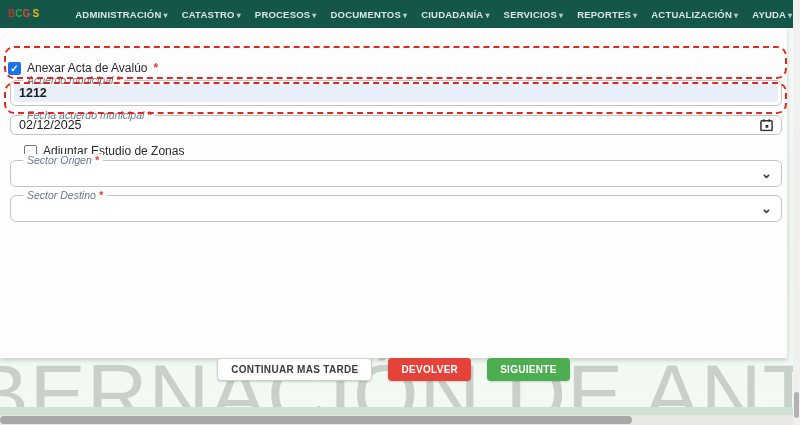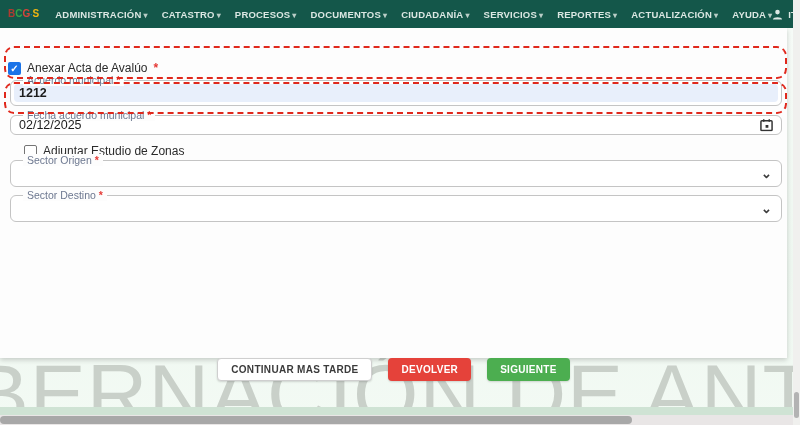--- a/index.html
+++ b/index.html
@@ -16,42 +16,42 @@
     font-size:84px; letter-spacing:1px; color:#c9d0c9; font-weight:400; z-index:1;
     font-family:"Liberation Sans", sans-serif; }
 
   
   .navbar { position:absolute; left:0; top:0; width:793px; height:28px; background:#14574a;
     display:flex; align-items:center; z-index:5; }
   .logo { display:flex; flex-direction:row; justify-content:center; line-height:9px;
     font-size:10px; font-weight:bold; margin-left:8px; letter-spacing:0; }
   .logo .l1 .b { color:#b03a30; } .logo .l1 .c { color:#36a345; }
   .logo .l2 .g { color:#d8453a; } .logo .l2 .dot { color:#2d6fd2; font-size:7px; } .logo .l2 .s { color:#f0b512; }
-  .nav-items { display:flex; align-items:center; gap:14px; margin-left:16px; }
+  .nav-items { display:flex; align-items:center; gap:14px; margin-left:36px; }
   .nav-item { color:#dbe7e3; font-size:9.5px; font-weight:bold; letter-spacing:.2px; cursor:pointer; white-space:nowrap; }
   .nav-item .caret { font-size:8px; color:#b9cdc7; margin-left:2px; }
   .nav-user { margin-left:auto; margin-right:14px; display:flex; align-items:center; gap:5px;
     color:#dbe7e3; font-size:9.5px; font-weight:bold; cursor:pointer; }
   .nav-user svg { display:block; }
 
   
   .card { position:absolute; left:0; top:28px; width:787px; height:330px; background:#fdfdfd;
     box-shadow:0 2px 5px rgba(0,0,0,.18); z-index:2; }
 
   .chk-row { position:absolute; display:flex; align-items:center; gap:6px; font-size:12px; color:#2b2b2b; }
   .chk { width:13px; height:13px; border-radius:2px; display:flex; align-items:center; justify-content:center; cursor:pointer; }
   .chk.checked { background:#1a73e8; color:#fff; font-size:10px; font-weight:bold; }
   .chk.unchecked { background:#fff; border:1.5px solid #757575; }
   .req { color:#e53935; font-weight:bold; }
 
   .dashed-annot { position:absolute; border:2px dashed #e0281c; border-radius:10px; z-index:4; pointer-events:none; }
 
   .field { position:absolute; border:1px solid #c4c4c4; border-radius:6px; background:#fff; }
   .field-label { position:absolute; top:-7px; left:12px; background:#fdfdfd; padding:0 4px;
-    font-size:10.5px; color:#6d7890; white-space:nowrap; }
+    font-size:10.5px; color:#6d7890; white-space:nowrap;font-style:italic; }
   .field-value { position:absolute; left:8px; top:50%; transform:translateY(-50%);
     font-size:12.5px; color:#1c1c1c;text-align:center; }
   .fill-blue { position:absolute; left:3px; right:3px; top:3px; bottom:3px; background:#e8effb; border-radius:4px; }
   .cal-btn { position:absolute; right:8px; top:50%; transform:translateY(-50%); cursor:pointer; line-height:0; }
   .chevron { position:absolute; right:9px; top:50%; transform:translateY(-60%); color:#3c3c3c;
     font-size:13px; font-weight:bold; line-height:0; }
 
   .btn-row { position:absolute; left:0; top:330px; width:787px; display:flex; justify-content:center; gap:16px; z-index:3; }
   .btn { height:23px; display:flex; align-items:center; padding:0 13px; font-size:10px; font-weight:bold;
     border-radius:4px; letter-spacing:.3px; cursor:pointer; box-shadow:0 1px 2px rgba(0,0,0,.15); }

